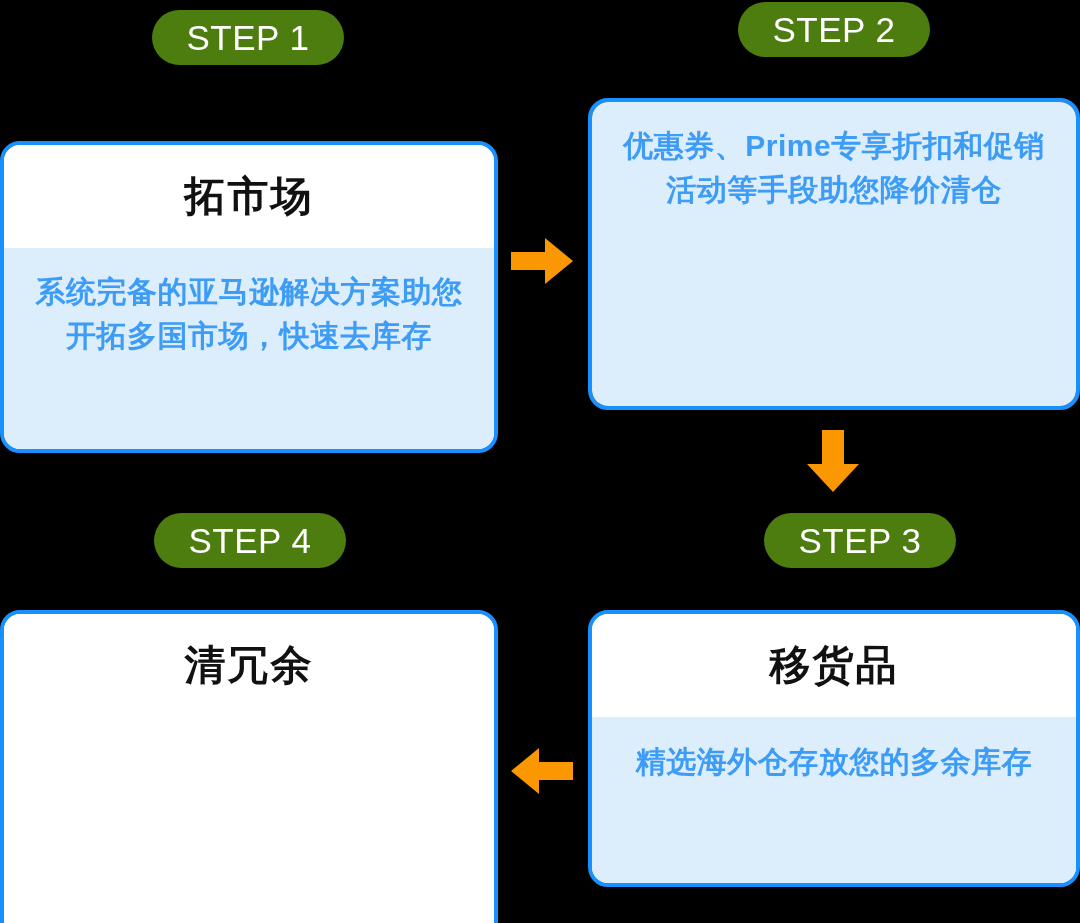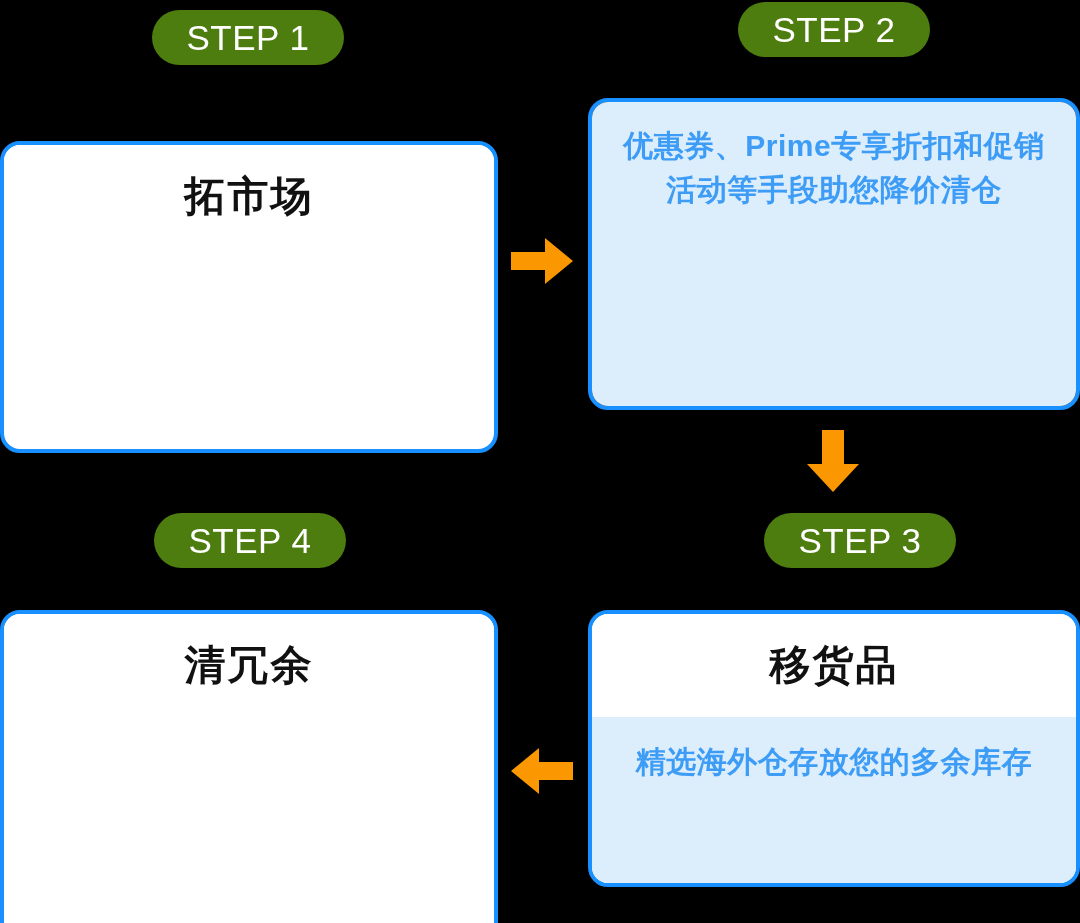--- a/index.html
+++ b/index.html
@@ -95,20 +95,23 @@
 <body>
 
 <div class="step-badge" style="left:152px; top:10px; width:192px;">
   <span class="step-label">STEP 1</span>
 </div>
 
 <div class="card" style="left:0px; top:109px; width:498px; height:312px;margin-top:32px;">
   <div class="card-title">
     <span>拓市场</span>
   </div>
+  <div class="card-body">
+    <span>系统完备的亚马逊解决方案助您开拓多国市场，快速去库存</span>
+  </div>
 </div>
 
 <div class="step-badge" style="left:738px; top:2px; width:192px;">
   <span class="step-label">STEP 2</span>
 </div>
 
 <div class="card" style="left:588px; top:98px; width:492px; height:312px;">
   <div class="card-body">
     <span>优惠券、Prime专享折扣和促销活动等手段助您降价清仓</span>
   </div>

